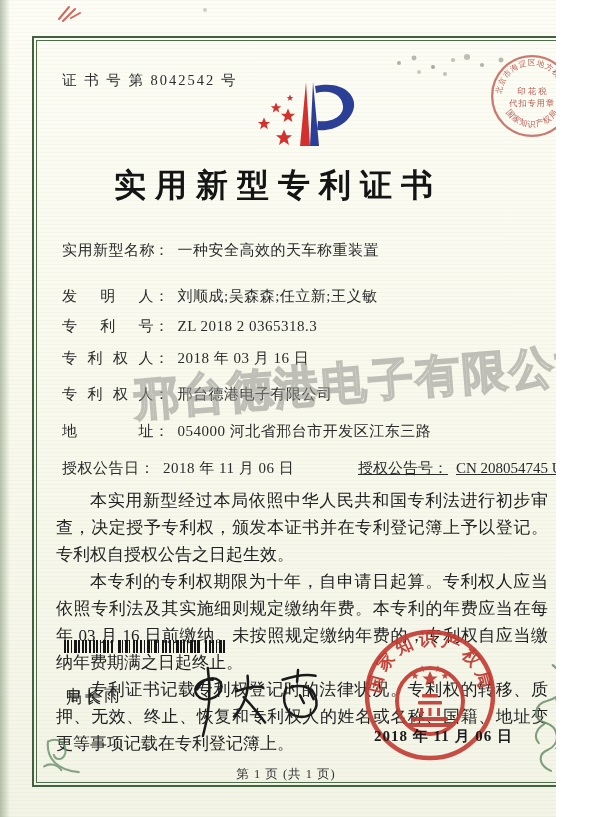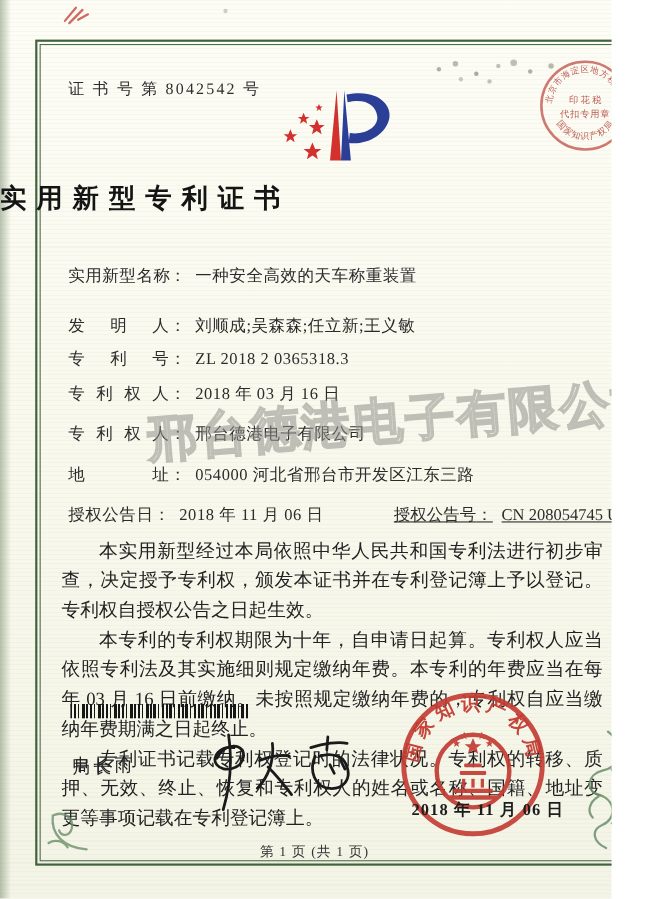--- a/index.html
+++ b/index.html
@@ -14,21 +14,21 @@
     background:repeating-linear-gradient(180deg, rgba(120,155,115,0.05) 0 1px, rgba(0,0,0,0) 1px 4px);
   }
   .photo-edge-left {
     position:absolute; left:0; top:0; bottom:0; width:10px;
     background:linear-gradient(90deg, rgba(125,145,115,0.55), rgba(125,145,115,0));
   }
   .cert-border { position:absolute; left:32px; top:36px; width:537px; height:751px; border:2.5px solid #42623f; }
   .cert-border .inner { position:absolute; inset:2px; border:1px solid #4d6d4a; }
   .cert-no { position:absolute; left:62px; top:71px; font-size:14.5px; letter-spacing:2px; color:#2d2d2d; }
   .logo { position:absolute; left:232px; top:74px; }
-  .title { position:absolute; left:0; right:0; top:164px; text-align:left; font-size:24px; font-weight:600; letter-spacing:9px; color:#141414; }
+  .title { position:absolute; left:0; right:0; top:164px; text-align:center; font-size:32px; font-weight:600; letter-spacing:9px; color:#141414; }
   .frow { position:absolute; left:62px; font-size:15px; color:#2b2b2b; letter-spacing:0.5px; white-space:nowrap; }
   .flabel { display:inline-block; width:92px; text-align:justify; text-align-last:justify; }
   .fsep { padding-right:8px; }
   .grant-right { position:absolute; left:358px; font-size:15px; color:#2b2b2b; white-space:nowrap;text-decoration:underline; }
   .bodytext { position:absolute; left:56px; width:492px; top:487px; font-size:17px; line-height:27px; color:#222; text-align:justify; }
   .bodytext p { text-indent:2em; }
   .barcode { position:absolute; left:64px; top:640px; width:162px; height:13px;
     background:repeating-linear-gradient(90deg,#161616 0 1.5px,rgba(0,0,0,0) 1.5px 3px,#161616 3px 5.5px,rgba(0,0,0,0) 5.5px 7px,#161616 7px 8px,rgba(0,0,0,0) 8px 10.5px,#161616 10.5px 13px,rgba(0,0,0,0) 13px 14.5px); }
   .director-title { position:absolute; left:66px; top:688px; font-size:16px; letter-spacing:3px; color:#222; }
   .director-name  { position:absolute; left:66px; top:686px; font-size:16px; letter-spacing:3px; color:#222; }

